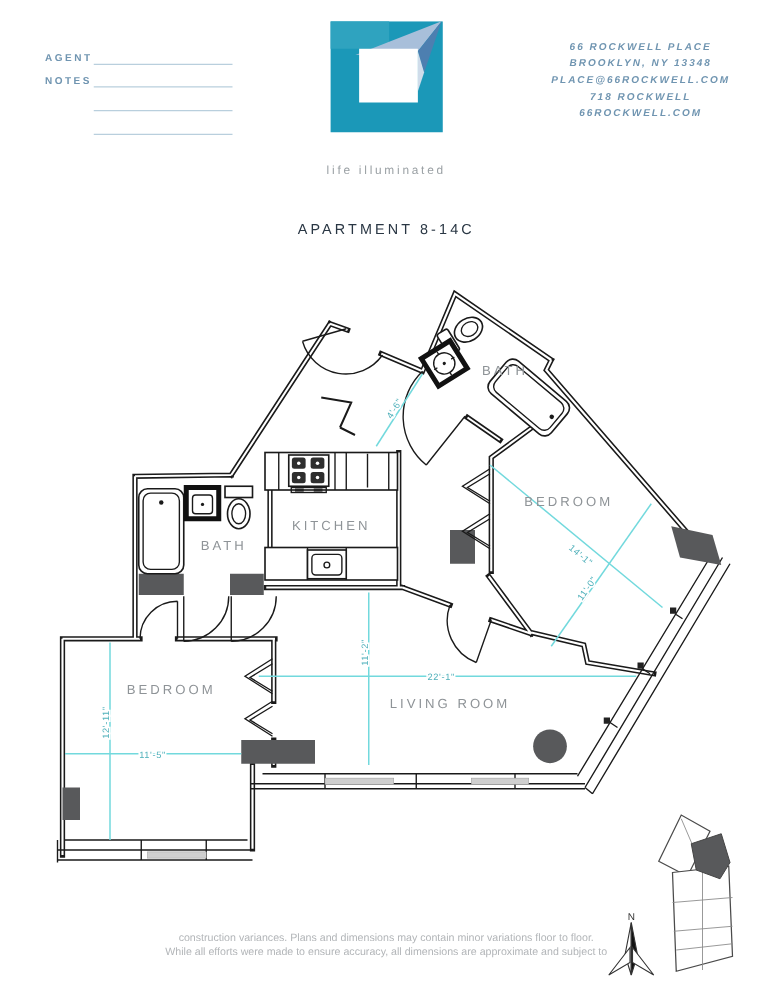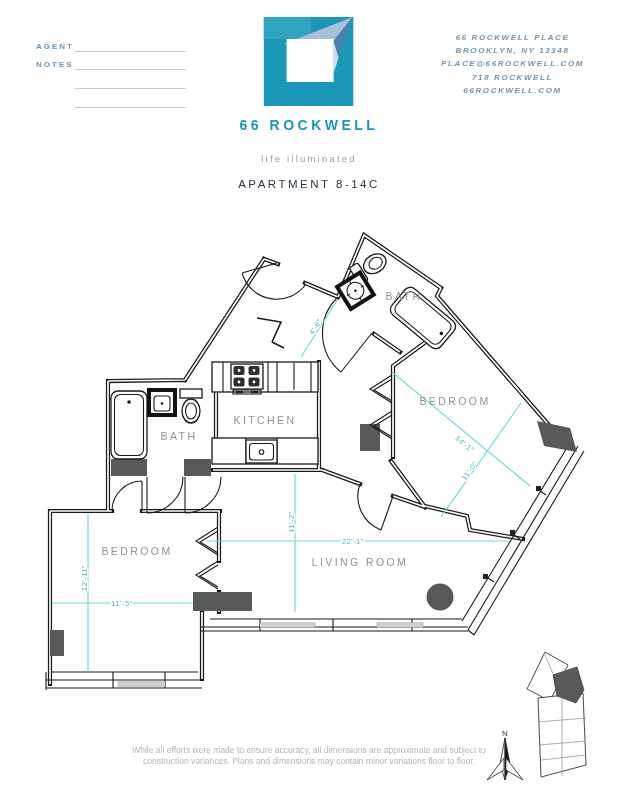--- a/index.html
+++ b/index.html
@@ -67,21 +67,20 @@
 
 <div class="logo-block">
   <svg width="90" height="89" viewBox="0 0 90 89">
     <rect x="0" y="0" width="90" height="89" fill="#1b98b8"></rect>
     <rect x="0" y="0" width="47" height="22" fill="#2fa3bf"></rect>
     <polygon points="20,27 89,0 70,24" fill="#a8bfda"></polygon>
     <polygon points="70,24 89,0 75,41" fill="#4d7fb0"></polygon>
     <polygon points="70,24 75,41 70,56" fill="#cfdcea"></polygon>
     <rect x="23" y="22" width="47" height="43" fill="#ffffff"></rect>
   </svg>
-  <div class="logo-title">66 ROCKWELL</div>
   <div class="logo-tagline">life illuminated</div>
 </div>
 
 <div class="contact-block">
   <div>66 ROCKWELL PLACE</div>
   <div>BROOKLYN, NY 13348</div>
   <div>PLACE@66ROCKWELL.COM</div>
   <div>718 ROCKWELL</div>
   <div>66ROCKWELL.COM</div>
 </div>
@@ -269,15 +268,15 @@
   <g>
     <text class="ntext" x="505" y="736">N</text>
     <polygon points="505,738 500,764 505,780" fill="#fff" stroke="#333" stroke-width="0.9"></polygon>
     <polygon points="505,738 510,764 505,780" fill="#111" stroke="#333" stroke-width="0.9"></polygon>
     <polygon points="504,758 487,780 504,770" fill="#fff" stroke="#333" stroke-width="0.9"></polygon>
     <polygon points="506,758 523,780 506,770" fill="#fff" stroke="#333" stroke-width="0.9"></polygon>
   </g>
 </svg>
 
 <div class="disclaimer">
+  <div>construction variances. Plans and dimensions may contain minor variations floor to floor.</div>
   <div>While all efforts were made to ensure accuracy, all dimensions are approximate and subject to</div>
-  <div>construction variances. Plans and dimensions may contain minor variations floor to floor.</div>
 </div>
 
 </body></html>

